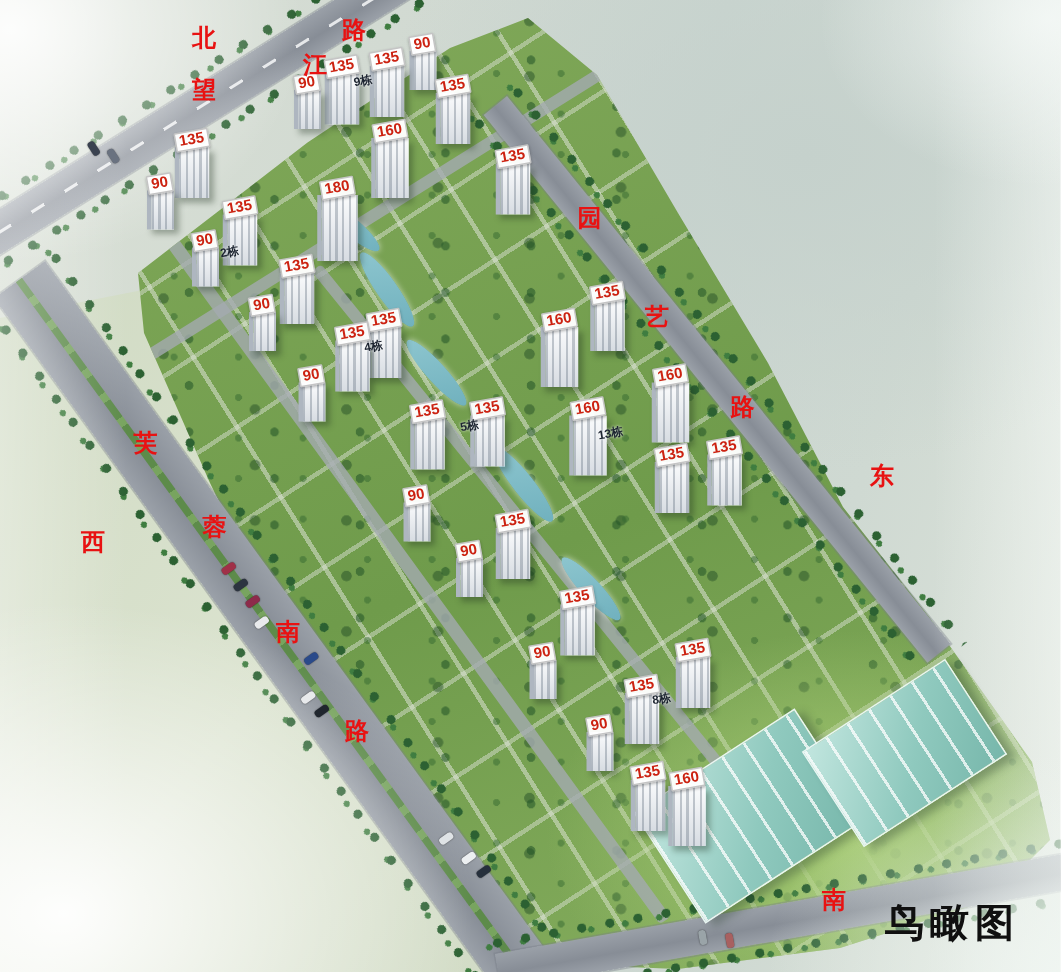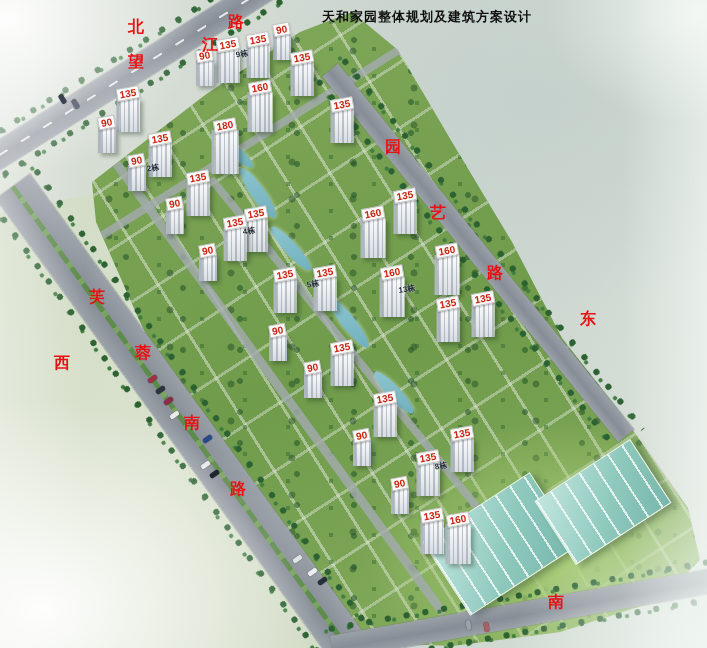--- a/index.html
+++ b/index.html
@@ -283,14 +283,14 @@
       <div class="mapchar" style="left: 236px; top: 21px; color: rgb(232, 18, 18);">路</div>
       <div class="mapchar" style="left: 97px; top: 296px; color: rgb(232, 18, 18);">芙</div>
       <div class="mapchar" style="left: 143px; top: 352px; color: rgb(232, 18, 18);">蓉</div>
       <div class="mapchar" style="left: 192px; top: 422px; color: rgb(232, 18, 18);">南</div>
       <div class="mapchar" style="left: 238px; top: 488px; color: rgb(232, 18, 18);">路</div>
       <div class="mapchar" style="left: 393px; top: 146px; color: rgb(232, 18, 18);">园</div>
       <div class="mapchar" style="left: 438px; top: 212px; color: rgb(232, 18, 18);">艺</div>
       <div class="mapchar" style="left: 495px; top: 272px; color: rgb(232, 18, 18);">路</div>
     </div>
 
-  <div class="title" style="color: rgb(16, 16, 16);">天和家园整体规划及建筑方案设计</div>
+  <div class="view-label" style="color: rgb(16, 16, 16);">鸟瞰图</div>
 </div>
 
 </body></html>

